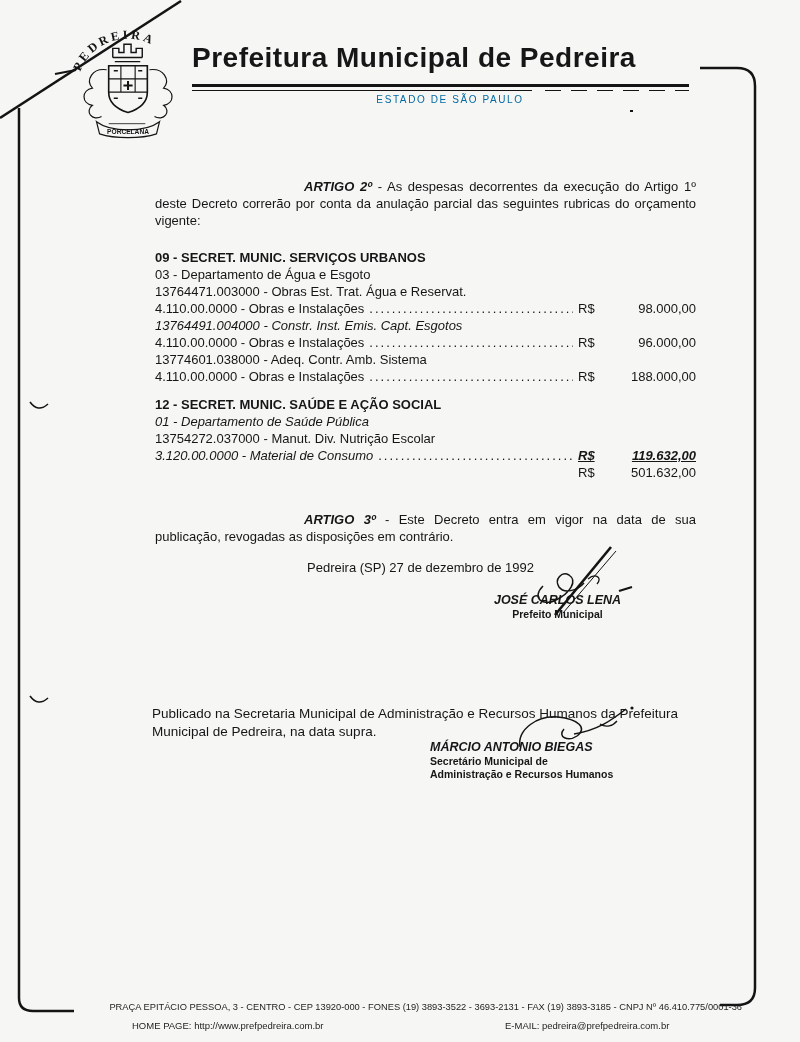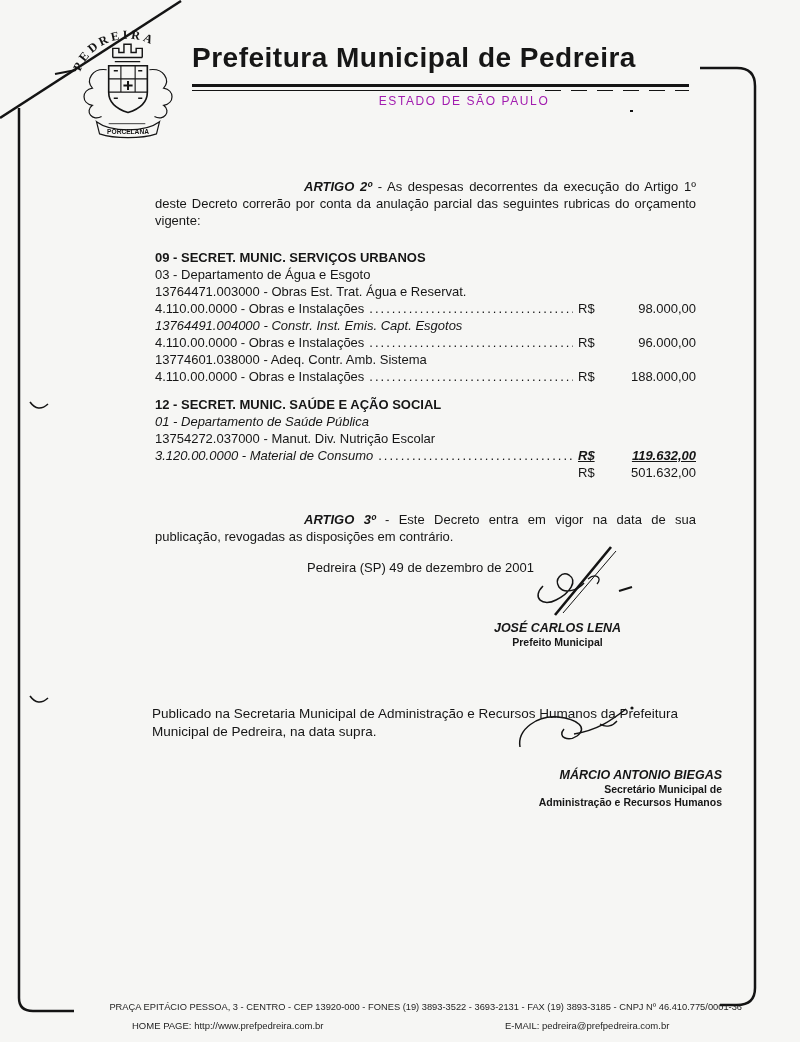--- a/index.html
+++ b/index.html
@@ -13,22 +13,22 @@
   .crest{position:absolute;left:68px;top:26px;width:118px;height:116px;}
   .doc-title{
     position:absolute;left:192px;top:42px;width:500px;
     font-size:28px;font-weight:bold;letter-spacing:.5px;white-space:nowrap;
   }
   .rule-thick{position:absolute;left:192px;top:84px;width:497px;height:3px;background:#141414;}
   .rule-thin{position:absolute;left:192px;top:90px;width:340px;height:1px;background:#141414;}
   .rule-dash{position:absolute;left:545px;top:90px;width:144px;height:1px;
     background:repeating-linear-gradient(90deg,#141414 0 16px,transparent 16px 26px);}
   .subtitle{
-    position:absolute;left:344px;top:94px;width:240px;text-align:center;
-    font-size:12px;letter-spacing:1.6px;color:#a21caf;
+    position:absolute;left:330px;top:94px;width:240px;text-align:center;
+    font-size:10px;letter-spacing:1.6px;color:#0369a1;
   }
   
   .content{position:absolute;left:155px;top:178px;width:541px;font-size:13px;line-height:17px;}
   .para{margin:0;text-align:justify;text-indent:149px;}
   .artlbl{font-weight:bold;font-style:italic;}
   .sec{margin-top:20px;}
   .sec2{margin-top:11px;}
   .sec-title{font-weight:bold;height:17px;}
   .brow{display:flex;align-items:flex-start;height:17px;}
   .lbl{white-space:nowrap;}
@@ -36,22 +36,22 @@
   .amt{flex:none;width:118px;display:flex;justify-content:space-between;}
   .italic{font-style:italic;}
   .u-amt{font-style:italic;text-decoration:underline;font-weight:bold;}
   .flex1{flex:1 1 auto;}
   .art3{margin-top:30px;}
   .dateline{margin-top:14px;padding-left:152px;}
   
   .sig-svg1{position:absolute;left:533px;top:546px;width:100px;height:72px;}
   .sig-svg2{position:absolute;left:512px;top:703px;width:132px;height:58px;}
   .sigblock1{position:absolute;left:440px;top:593px;width:235px;text-align:center;}
-  .sigblock2{position:absolute;left:430px;top:740px;width:292px;text-align:right;}
-  .sig-name{font-size:12.5px;font-weight:bold;font-style:italic;line-height:15px;margin-top:28px;}
+  .sigblock2{position:absolute;left:430px;top:740px;width:292px;text-align:left;}
+  .sig-name{font-size:12.5px;font-weight:bold;font-style:italic;line-height:15px;}
   .sig-role{font-size:10.5px;font-weight:bold;line-height:13px;}
   .pub{position:absolute;left:152px;top:705px;width:562px;font-size:13.5px;line-height:18px;margin:0;}
   
   .footer-address{
     position:absolute;left:66px;top:1002px;width:676px;text-align:right;
     font-size:9.3px;white-space:nowrap;color:#1d1d1d;
   }
   .footer-home{position:absolute;left:88px;top:1020px;font-size:9.5px;color:#1d1d1d;padding-left:44px;}
   .footer-mail{position:absolute;left:505px;top:1020px;font-size:9.5px;color:#1d1d1d;}
   .artifacts{position:absolute;left:0;top:0;width:800px;height:1042px;pointer-events:none;}
@@ -165,21 +165,21 @@
         <span class="flex1"></span>
         <span class="amt">
             <span>R$</span>
             <span>501.632,00</span>
           </span>
       </div>
     </div>
 
     <p class="para art3"><span class="artlbl">ARTIGO 3º</span><span> - Este Decreto entra em vigor na data de sua publicação, revogadas as disposições em contrário.</span></p>
 
-    <div class="dateline">Pedreira (SP) 49 de dezembro de 2001</div>
+    <div class="dateline">Pedreira (SP) 27 de dezembro de 1992</div>
   </div>
 
   <svg class="sig-svg1" viewBox="0 0 100 72">
     <path d="M 78 1 L 22 69" stroke="#141414" stroke-width="2.6" fill="none"></path>
     <path d="M 83 5 L 30 67" stroke="#141414" stroke-width="1" fill="none"></path>
     <path d="M 10 40 C -2 52 10 61 23 54 C 37 47 45 35 36 29 C 29 25 21 33 26 41 C 31 48 44 45 51 37" stroke="#141414" stroke-width="1.5" fill="none"></path>
     <path d="M 55 33 C 62 27 70 31 64 38" stroke="#141414" stroke-width="1.3" fill="none"></path>
     <path d="M 86 45 L 99 41" stroke="#141414" stroke-width="2" fill="none"></path>
   </svg>
   <div class="sigblock1">

